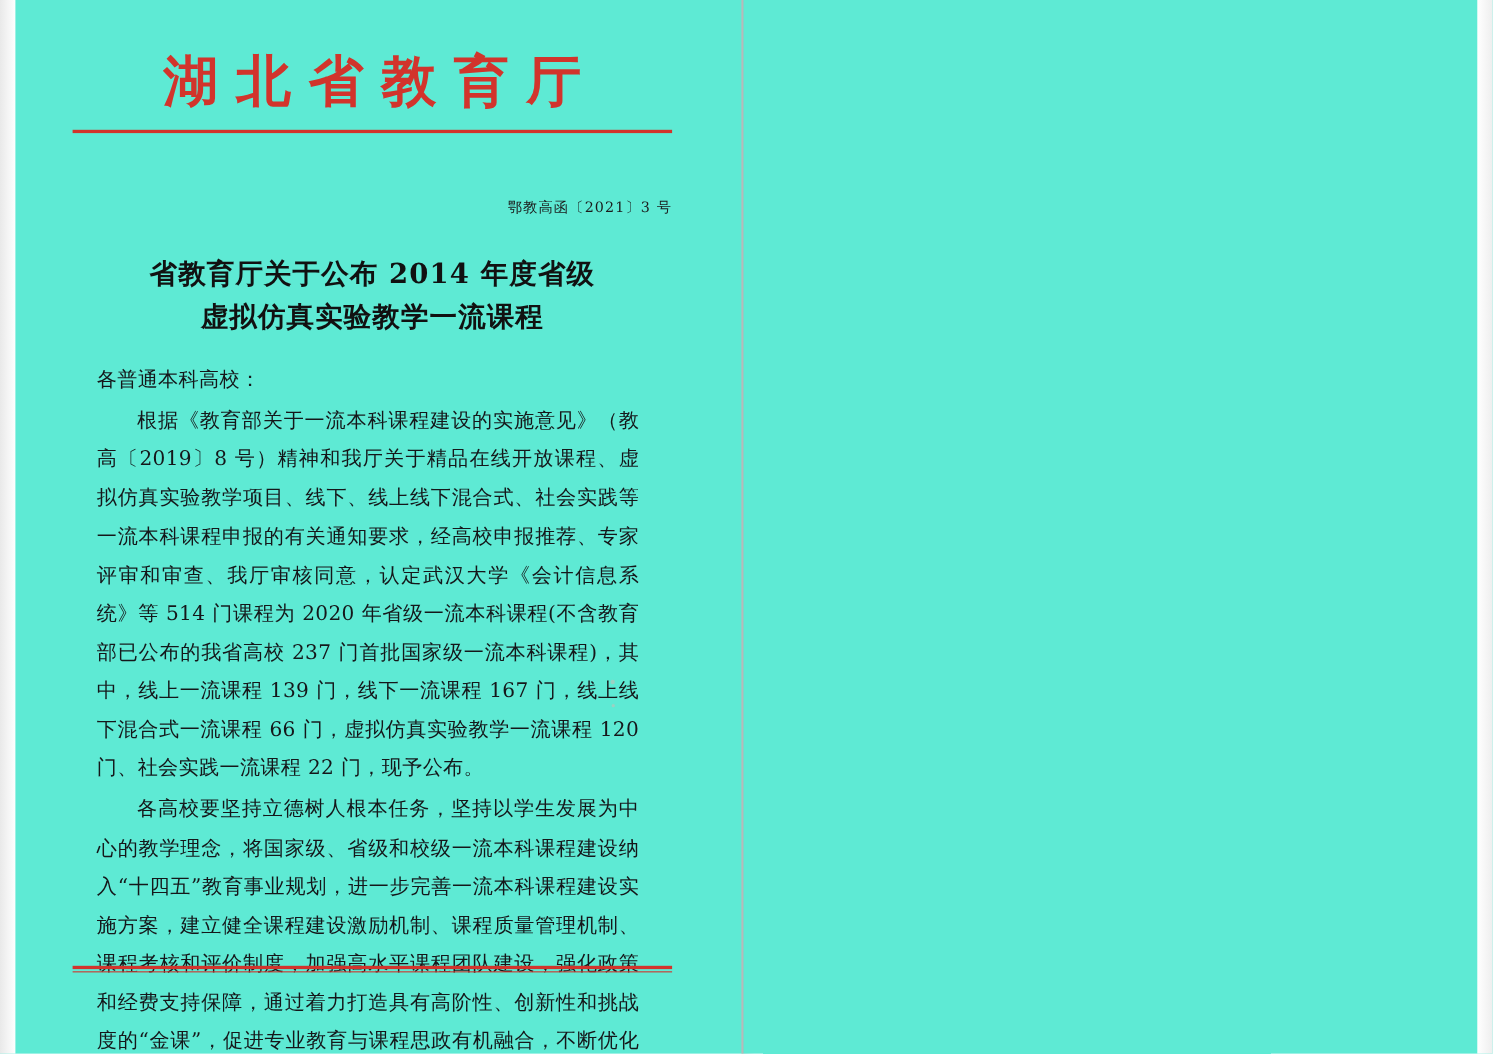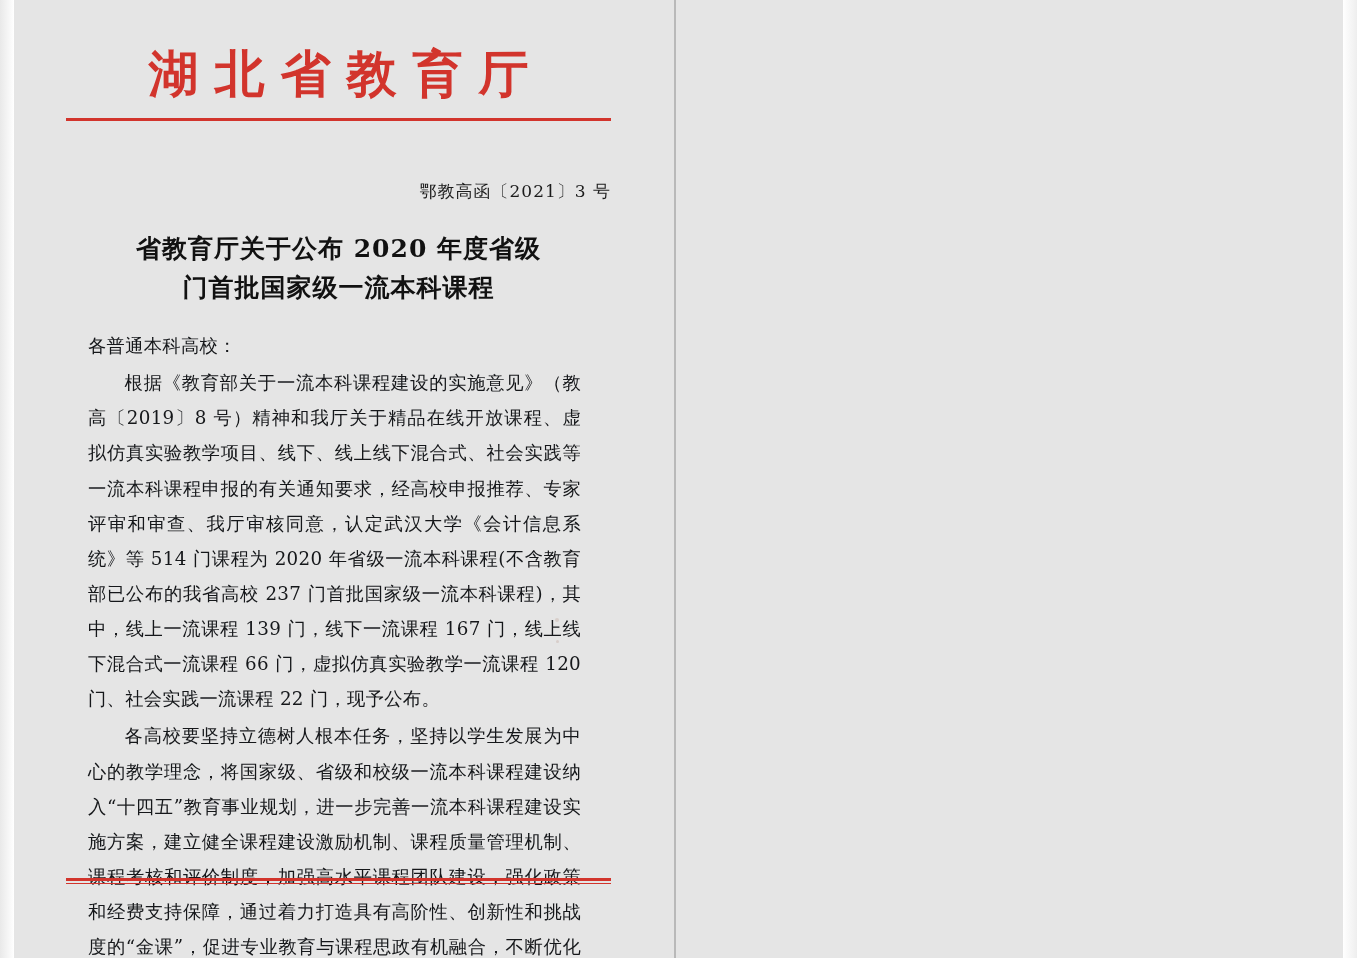--- a/index.html
+++ b/index.html
@@ -17,21 +17,21 @@
   .scan {
     position: relative;
     width: 1357px;
     height: 958px;
     display: flex;
     background: #ffffff;
   }
   .page {
     position: relative;
     box-sizing: border-box;
-    background: #e5e5e5;
+    background: #5eead4;
   }
   .page-left {
     width: 676px;
     height: 958px;
     padding: 0;
     border-right: 2px solid #b9b9b9;
   }
   .page-right {
     width: 681px;
     height: 958px;
@@ -68,21 +68,21 @@
     margin-top: 14px;
     height: 3px;
     background: #d2342c;
   }
   .doc-number {
     position: absolute;
     left: 66px;
     top: 180px;
     width: 545px;
     text-align: right;
-    font-size: 17px;
+    font-size: 13px;
     color: #1b1b1b;
     letter-spacing: 1px;
   }
   .doc-title {
     position: absolute;
     left: 66px;
     top: 230px;
     width: 545px;
     text-align: center;
     font-weight: bold;
@@ -153,22 +153,22 @@
     <div class="edge-left"></div>
 
     <div class="masthead">
       <div class="masthead-title">湖北省教育厅</div>
       <div class="masthead-rule"></div>
     </div>
 
     <div class="doc-number">鄂教高函〔2021〕3 号</div>
 
     <div class="doc-title">
-      <div>省教育厅关于公布 2020 年度省级</div>
-      <div>门首批国家级一流本科课程</div>
+      <div>省教育厅关于公布 2014 年度省级</div>
+      <div>虚拟仿真实验教学一流课程</div>
     </div>
 
     <div class="body-left">
       <p class="para">各普通本科高校：</p>
       <p class="para indent2">根据《教育部关于一流本科课程建设的实施意见》（教高〔2019〕8 号）精神和我厅关于精品在线开放课程、虚拟仿真实验教学项目、线下、线上线下混合式、社会实践等一流本科课程申报的有关通知要求，经高校申报推荐、专家评审和审查、我厅审核同意，认定武汉大学《会计信息系统》等 514 门课程为 2020 年省级一流本科课程(不含教育部已公布的我省高校 237 门首批国家级一流本科课程)，其中，线上一流课程 139 门，线下一流课程 167 门，线上线下混合式一流课程 66 门，虚拟仿真实验教学一流课程 120 门、社会实践一流课程 22 门，现予公布。</p>
       <p class="para indent2">各高校要坚持立德树人根本任务，坚持以学生发展为中心的教学理念，将国家级、省级和校级一流本科课程建设纳入“十四五”教育事业规划，进一步完善一流本科课程建设实施方案，建立健全课程建设激励机制、课程质量管理机制、课程考核和评价制度，加强高水平课程团队建设，强化政策和经费支持保障，通过着力打造具有高阶性、创新性和挑战度的“金课”，促进专业教育与课程思政有机融合，不断优化完善课程体系，推进课程教学理念更新和课堂教学改革创新，为推进高水平本科教育和加快建</p>
     </div>
 
     <div class="footer-rule"></div>
 

